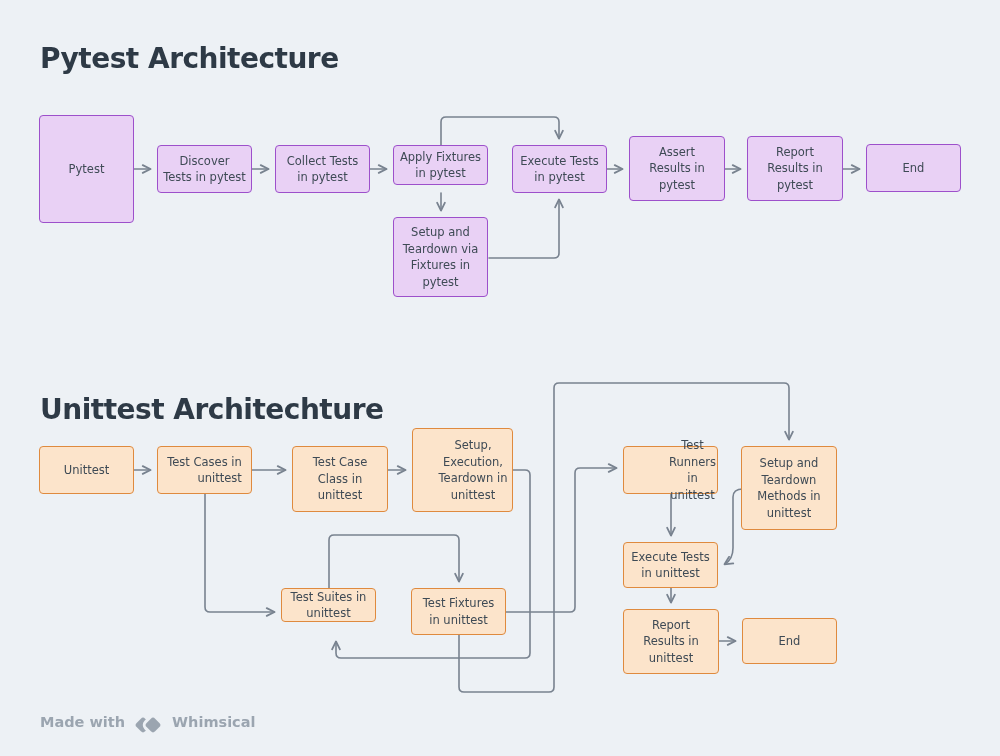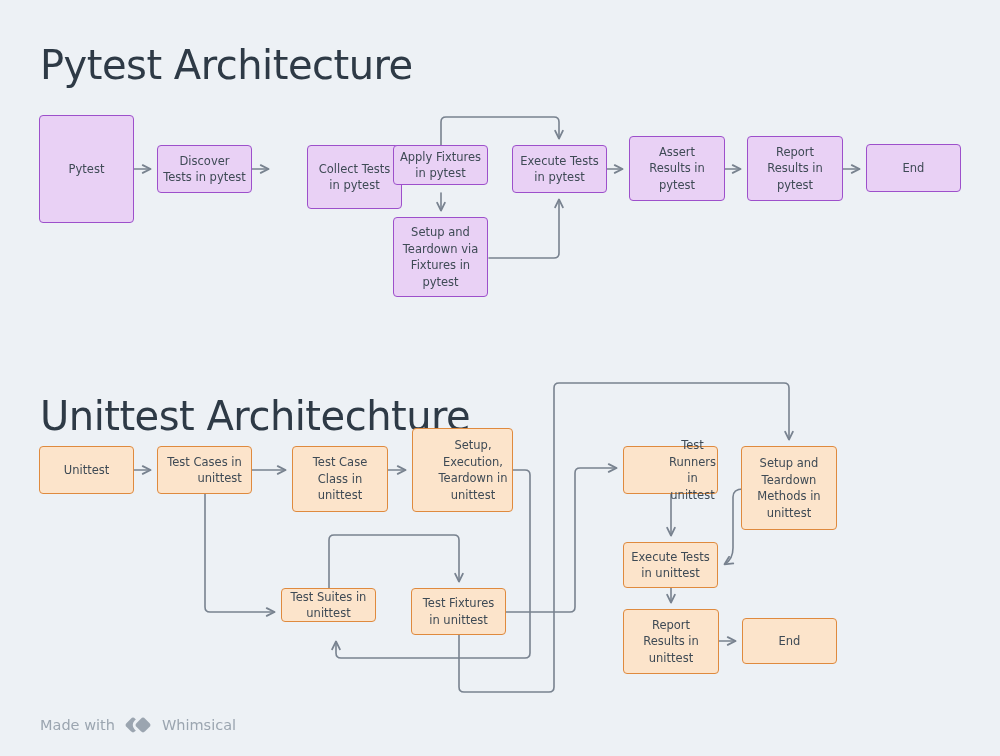--- a/index.html
+++ b/index.html
@@ -5,22 +5,22 @@
   html,body{margin:0;padding:0;}
   body{
     width:1000px;height:756px;
     background:var(--bg,#edf1f5);
     font-family:"DejaVu Sans","Liberation Sans",sans-serif;
     overflow:hidden;
   }
   .canvas{position:relative;width:1000px;height:756px;}
   .title{
     position:absolute;
-    font-size:40px;
-    font-weight:400;
+    font-size:28px;
+    font-weight:700;
     letter-spacing:-0.5px;
     color:var(--title,#2e3a46);
     white-space:nowrap;
   }
   svg.wires{position:absolute;left:0;top:0;pointer-events:none;}
   svg.wires path{fill:none;stroke:var(--connector,#78828f);stroke-width:1.6;stroke-linecap:round;stroke-linejoin:round;}
   .node{
     position:absolute;
     box-sizing:border-box;
     display:flex;align-items:center;justify-content:center;
@@ -29,23 +29,23 @@
     font-size:11.5px;line-height:16.5px;font-weight:500;
     color:var(--text,#3e4a55);
     border:1.6px solid;
     border-radius:4px;
     padding:2px 3px;
   }
   .purple{background:var(--purple_fill,#e9d1f5);border-color:var(--purple_border,#9d50cb);}
   .orange{background:var(--orange_fill,#fce4cb);border-color:var(--orange_border,#df8a3e);}
   .footer{
     position:absolute;left:40px;top:714px;
-    display:flex;align-items:center;
+    display:flex;align-items:flex-start;
     color:var(--muted,#9ba5b0);
-    font-size:14.5px;font-weight:400;
+    font-size:14.5px;font-weight:700;
   }
   .wlogo{position:relative;width:30px;height:22px;margin:0 7px 0 10px;}
   .wlogo .d{position:absolute;width:12px;height:12px;background:var(--muted,#9ba5b0);border-radius:3px;transform:rotate(45deg);top:5px;}
   .wlogo .d1{left:2px;}
   .wlogo .d2{left:12px;box-shadow:0 0 0 3px var(--bg,#edf1f5);}
 </style>
 </head>
 <body>
 
 <div class="canvas">
@@ -80,21 +80,21 @@
     <path d="M459,635 V687 Q459,692 464,692 H549 Q554,692 554,687 V388 Q554,383 559,383 H784 Q789,383 789,388 V439" marker-end="url(#arrow)"></path>
     <path d="M671,494 V535" marker-end="url(#arrow)"></path>
     <path d="M671,588 V602" marker-end="url(#arrow)"></path>
     <path d="M719,641 H735" marker-end="url(#arrow)"></path>
     <path d="M743,489 Q733,489 733,497 V548 Q733,559 725,564" marker-end="url(#arrow)"></path>
   </svg>
 
   <div class="node purple" style="left:39px;top:115px;width:95px;height:108px;">Pytest</div>
   <div class="node purple" style="left:157px;top:145px;width:95px;height:48px;">Discover
 Tests in pytest</div>
-  <div class="node purple" style="left:275px;top:145px;width:95px;height:64px;margin-left:32px;">Collect Tests
+  <div class="node purple" style="left:275px;top:145px;width:95px;height:48px;">Collect Tests
 in pytest</div>
   <div class="node purple" style="left:393px;top:145px;width:95px;height:40px;">Apply Fixtures
 in pytest</div>
   <div class="node purple" style="left:512px;top:145px;width:95px;height:48px;">Execute Tests
 in pytest</div>
   <div class="node purple" style="left:629px;top:136px;width:96px;height:65px;">Assert
 Results in
 pytest</div>
   <div class="node purple" style="left:747px;top:136px;width:96px;height:65px;">Report
 Results in

